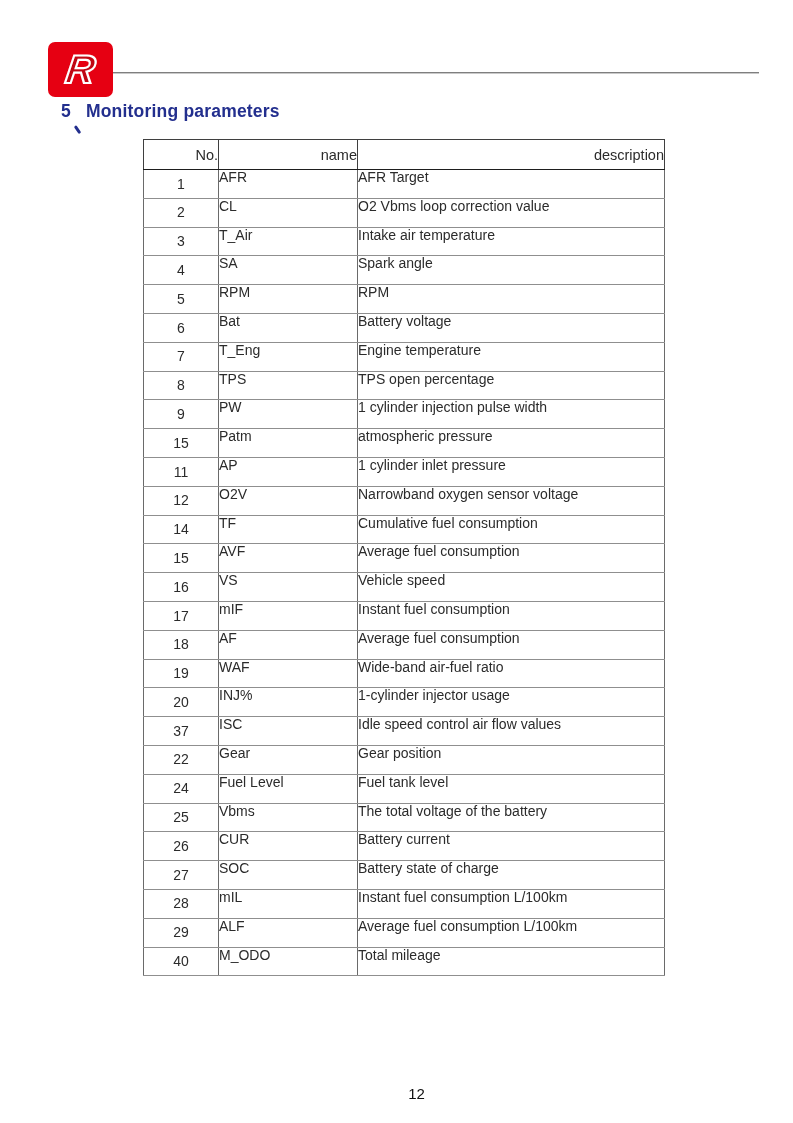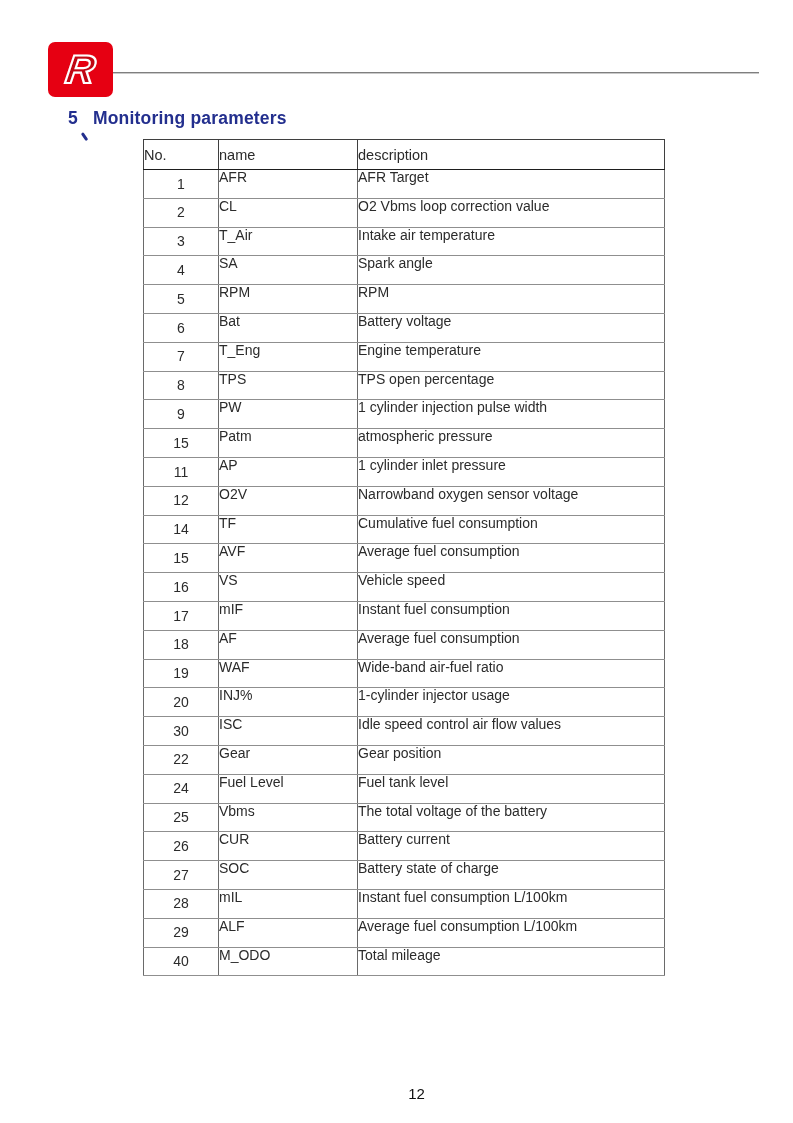--- a/index.html
+++ b/index.html
@@ -41,21 +41,21 @@
     font-family:"Liberation Sans", sans-serif;
     font-weight:bold;font-style:italic;
     font-size:40px;line-height:1;
     color:var(--logo-letter);
     -webkit-text-stroke:2.2px #ffffff;
     transform:skewX(-8deg) translateY(-1px);
     text-shadow:0 0 1px rgba(120,0,0,.6);
   }
   
   .heading{
-    position:absolute;left:57px;top:97px;margin:11px;
+    position:absolute;left:57px;top:97px;margin:4px;
     font-size:17.5px;font-weight:bold;
     color:var(--heading-blue);
     letter-spacing:.2px;
     white-space:nowrap;
   }
   .heading .sep{
     position:relative;display:inline-block;
     width:15px;height:1em;
     font-size:0;color:transparent;
     vertical-align:baseline;
@@ -73,21 +73,21 @@
     border-collapse:collapse;table-layout:fixed;
     border:1.4px solid var(--border-dark);
     font-size:14px;color:var(--text);
   }
   table.params col.c-no{width:75px;}
   table.params col.c-name{width:139px;}
   table.params col.c-desc{width:307px;}
   table.params th{
     height:30px;
     font-weight:normal;font-size:14.5px;
-    text-align:left;vertical-align:middle;
+    text-align:right;vertical-align:middle;
     border:1px solid var(--border-dark);
     border-bottom:1.4px solid #1e1e1e;
     padding:0;
   }
   table.params td{
     height:28.8px;
     padding:0;
     border-top:1px solid var(--border-gray);
     border-bottom:1px solid var(--border-gray);
     border-left:1px solid var(--border-col);
@@ -221,21 +221,21 @@
           <td class="col-no">19</td>
           <td class="col-name">WAF</td>
           <td class="col-desc">Wide-band air-fuel ratio</td>
         </tr>
         <tr>
           <td class="col-no">20</td>
           <td class="col-name">INJ%</td>
           <td class="col-desc">1-cylinder injector usage</td>
         </tr>
         <tr>
-          <td class="col-no">30</td>
+          <td class="col-no">37</td>
           <td class="col-name">ISC</td>
           <td class="col-desc">Idle speed control air flow values</td>
         </tr>
         <tr>
           <td class="col-no">22</td>
           <td class="col-name">Gear</td>
           <td class="col-desc">Gear position</td>
         </tr>
         <tr>
           <td class="col-no">24</td>

